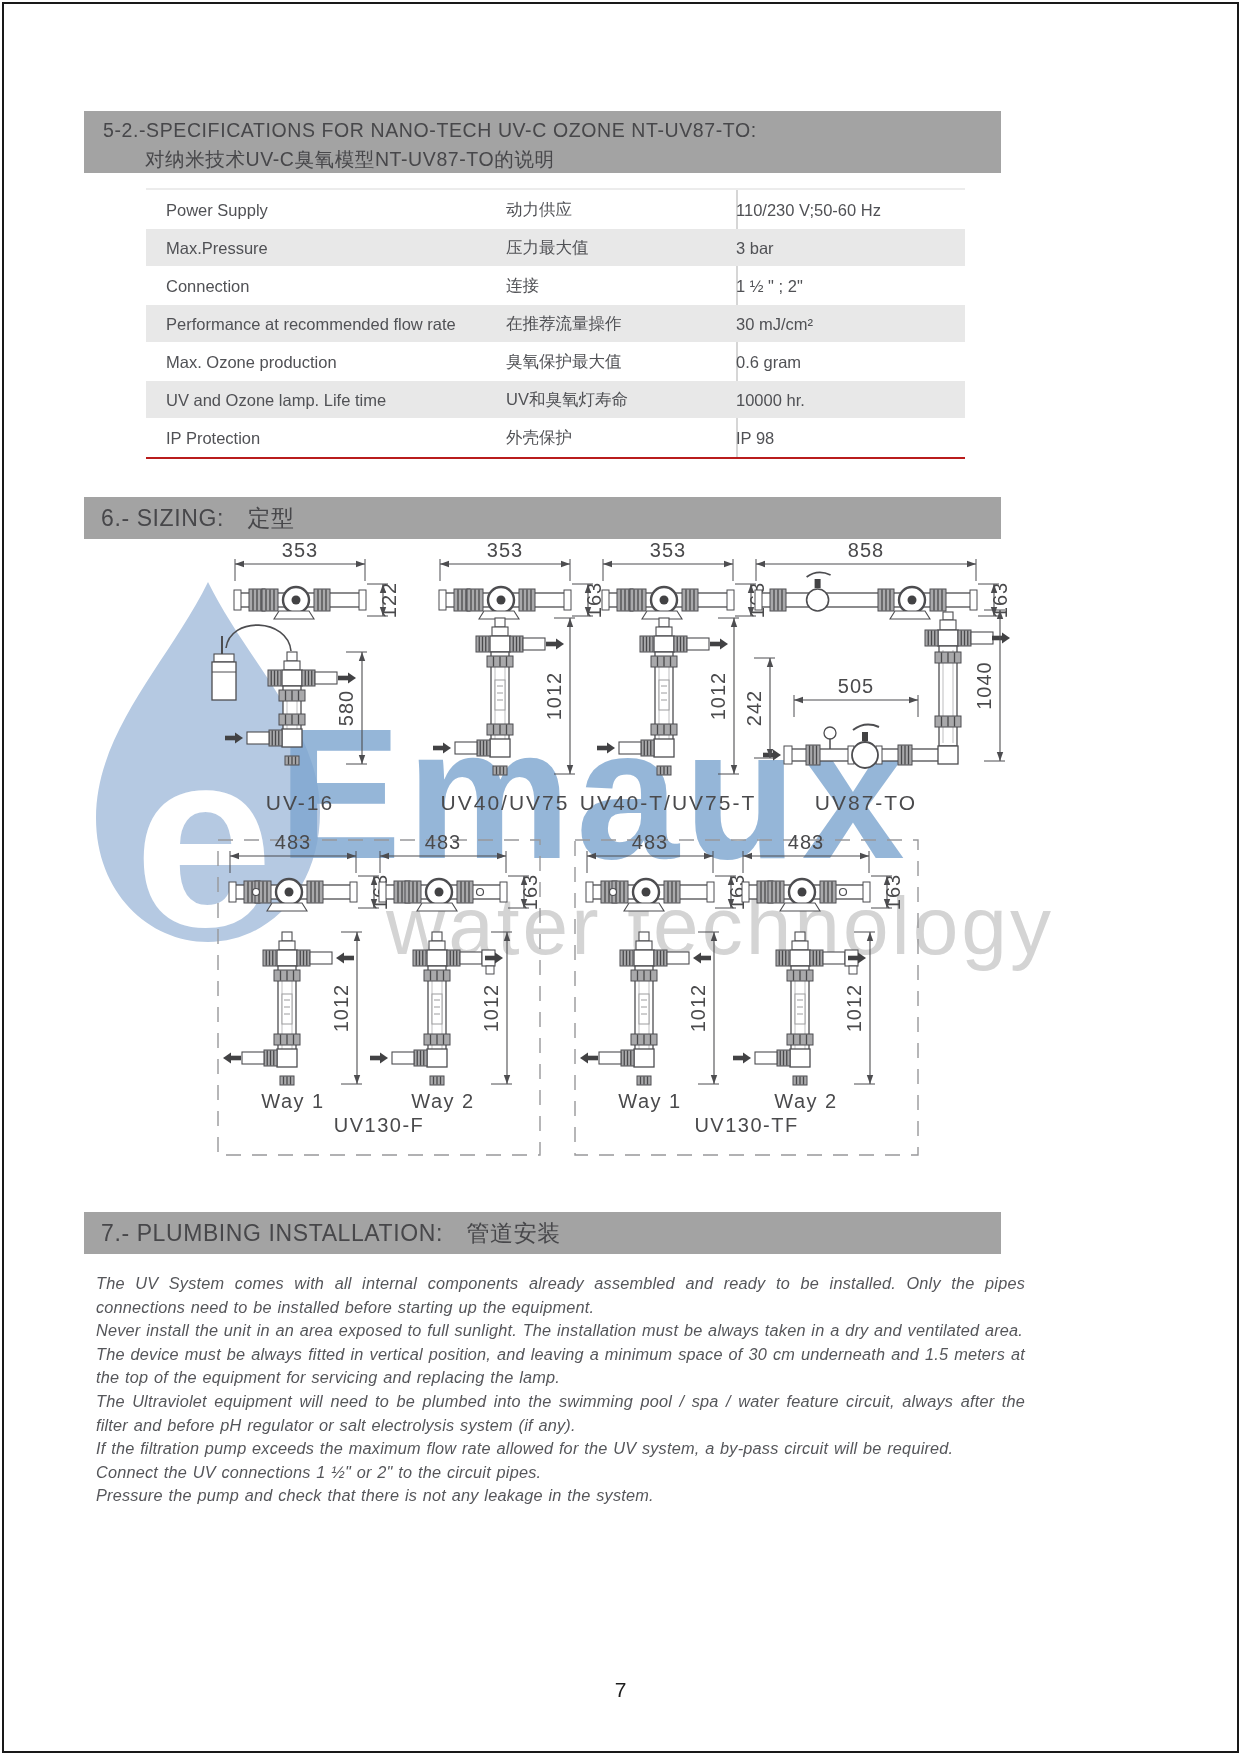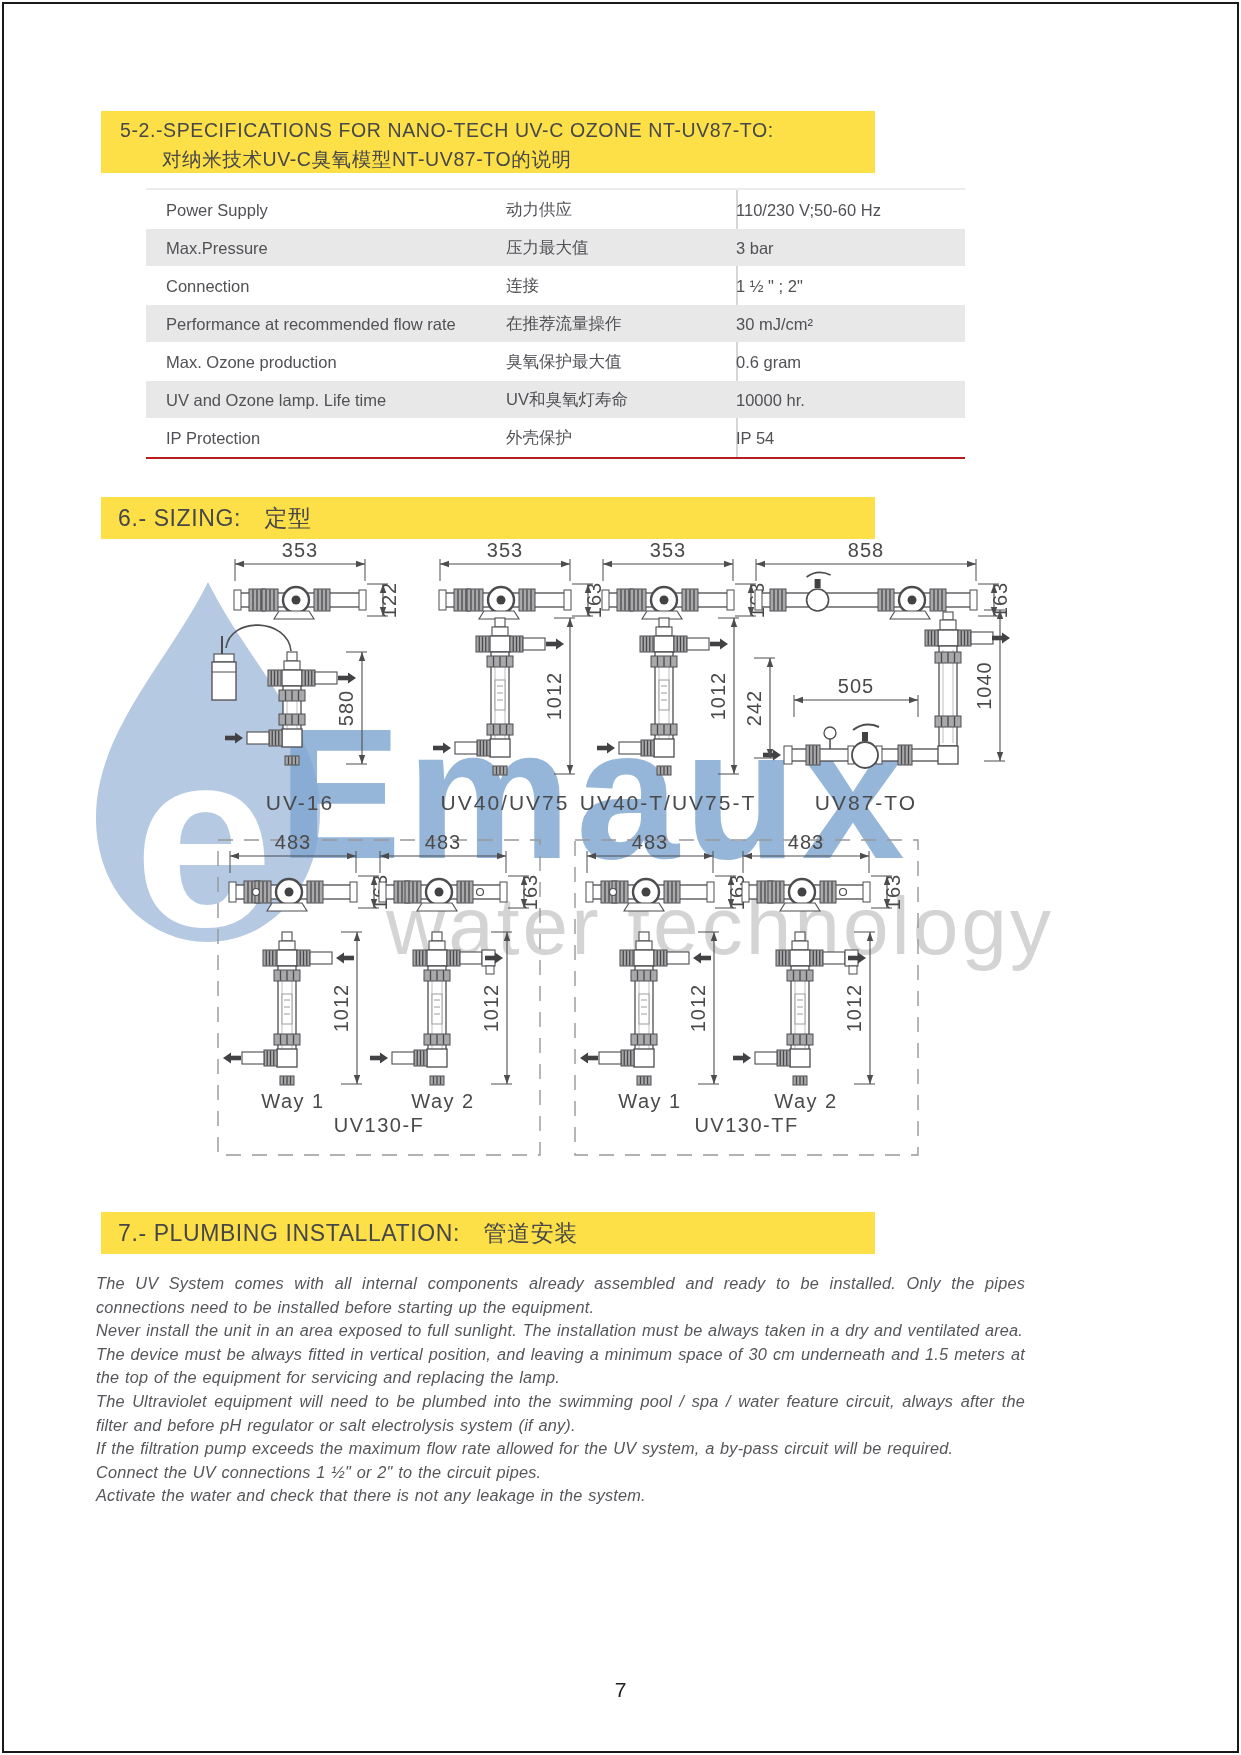--- a/index.html
+++ b/index.html
@@ -1,20 +1,20 @@
 <!DOCTYPE html>
 <html><head>
 <meta charset="utf-8">
 <style>
   html,body{margin:0;padding:0;background:#ffffff;}
   .page{position:relative;width:1241px;height:1755px;background:#fff;overflow:hidden;
         font-family:"Liberation Sans",sans-serif;}
   .frame{position:absolute;inset:2px;border:2px solid #191919;pointer-events:none;}
 
-  .bar{position:absolute;left:101px;width:774px;background:#fde047;color:#47474a;letter-spacing:.6px;box-sizing:border-box;}
+  .bar{position:absolute;left:84px;width:917px;background:#a3a3a3;color:#47474a;letter-spacing:.6px;box-sizing:border-box;}
   .bar1{top:111px;height:62px;padding:8px 0 0 19px;font-size:19.5px;}
   .bar1 .line2{padding-left:42px;margin-top:4px;}
   .bar-single{height:42px;font-size:23px;line-height:42px;padding-left:17px;}
   #bar6{top:497px;}
   #bar7{top:1212px;}
 
   .spec{position:absolute;left:146px;top:188px;width:819px;border-top:2px solid #ececec;border-bottom:2px solid #b91c1c;}
   .spec-row{position:relative;height:37px;margin:1px 0;font-size:16.5px;color:#505155;}
   .spec-row.alt{background:#e8e8e8;}
   .spec-row>span{position:absolute;top:50%;transform:translateY(-50%);white-space:nowrap;}
@@ -71,21 +71,21 @@
         <span class="val">0.6 gram</span>
       </div>
       <div class="spec-row alt">
         <span class="en">UV and Ozone lamp. Life time</span>
         <span class="zh">UV和臭氧灯寿命</span>
         <span class="val">10000 hr.</span>
       </div>
       <div class="spec-row">
         <span class="en">IP Protection</span>
         <span class="zh">外壳保护</span>
-        <span class="val">IP 54</span>
+        <span class="val">IP 98</span>
       </div>
     </section>
 
   <header class="bar bar-single" id="bar6">
     <span>6.- SIZING:　定型</span>
   </header>
 
   <div class="sizing">
     <svg id="sizingSvg" width="1241" height="625" viewBox="0 0 1241 625" xmlns="http://www.w3.org/2000/svg">
         <g>
@@ -763,19 +763,19 @@
     <span>7.- PLUMBING INSTALLATION:　管道安装</span>
   </header>
 
   <section class="bodytext" id="paragraphs">
       <p>The UV System comes with all internal components already assembled and ready to be installed. Only the pipes connections need to be installed before starting up the equipment.</p>
       <p>Never install the unit in an area exposed to full sunlight. The installation must be always taken in a dry and ventilated area.</p>
       <p>The device must be always fitted in vertical position, and leaving a minimum space of 30 cm underneath and 1.5 meters at the top of the equipment for servicing and replacing the lamp.</p>
       <p>The Ultraviolet equipment will need to be plumbed into the swimming pool / spa / water feature circuit, always after the filter and before pH regulator or salt electrolysis system (if any).</p>
       <p>If the filtration pump exceeds the maximum flow rate allowed for the UV system, a by-pass circuit will be required.</p>
       <p>Connect the UV connections 1 ½" or 2" to the circuit pipes.</p>
-      <p>Activate the water and check that there is not any leakage in the system.</p>
+      <p>Pressure the pump and check that there is not any leakage in the system.</p>
     </section>
 
   <footer class="pagenum">
     <span>7</span>
   </footer>
 </div>
 
 </body></html>

